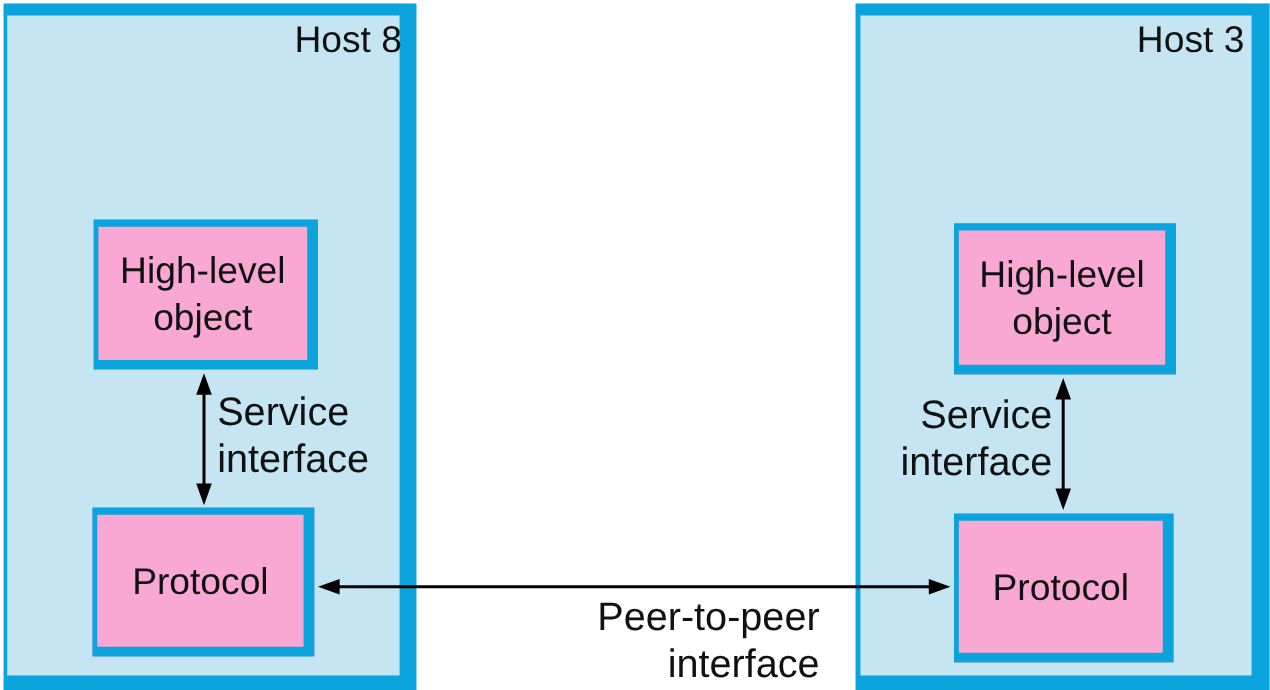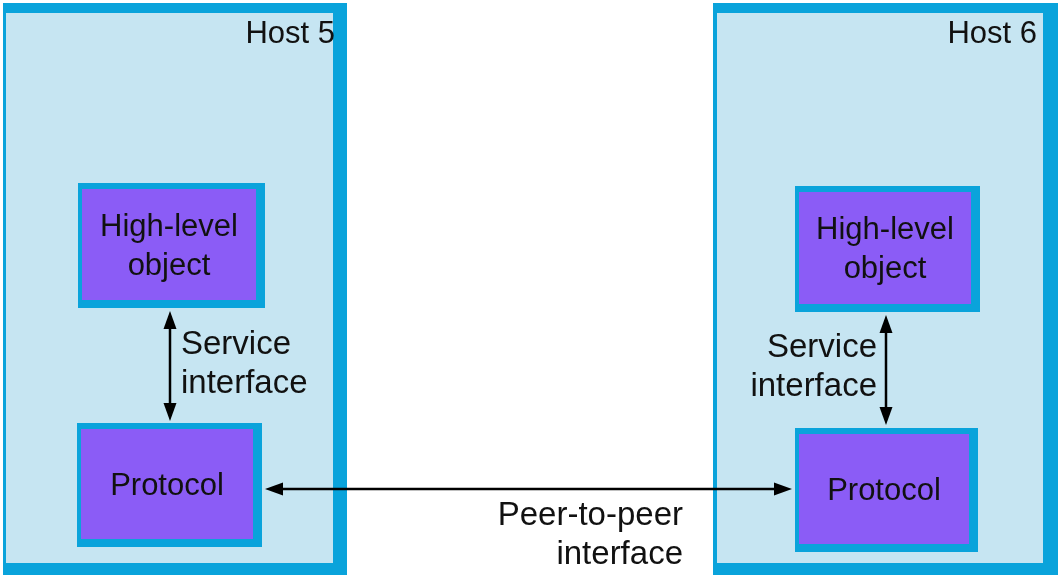--- a/index.html
+++ b/index.html
@@ -30,21 +30,21 @@
     position: absolute;
     font-size: 31px;
     line-height: 31px;
     white-space: nowrap;
   }
   #host1-title { top: 17px; right: 723px; }
   #host2-title { top: 17px; right: 21px; }
 
   .node {
     position: absolute;
-    background: #8b5cf6;
+    background: #f9a8d4;
     border-style: solid;
     border-color: var(--cyan);
     border-width: 6px 9px 8px 4px;
     display: flex;
     align-items: center;
     justify-content: center;
     text-align: center;
     font-size: 31px;
     line-height: 39px;
   }
@@ -73,22 +73,22 @@
   .arrow-head { fill: var(--arrow); }
   .line { display: block; }
 </style>
 </head>
 <body>
 
 <div class="host" id="host1"></div>
 
 <div class="host" id="host2"></div>
 
-<div class="host-title" id="host1-title">Host 5</div>
-<div class="host-title" id="host2-title">Host 6</div>
+<div class="host-title" id="host1-title">Host 8</div>
+<div class="host-title" id="host2-title">Host 3</div>
 
 <div class="node" id="h1-object">
   <div>
     <span class="line">High-level</span>
     <span class="line">object</span>
   </div>
 </div>
 <div class="node" id="h1-protocol">
   <span>Protocol</span>
 </div>

